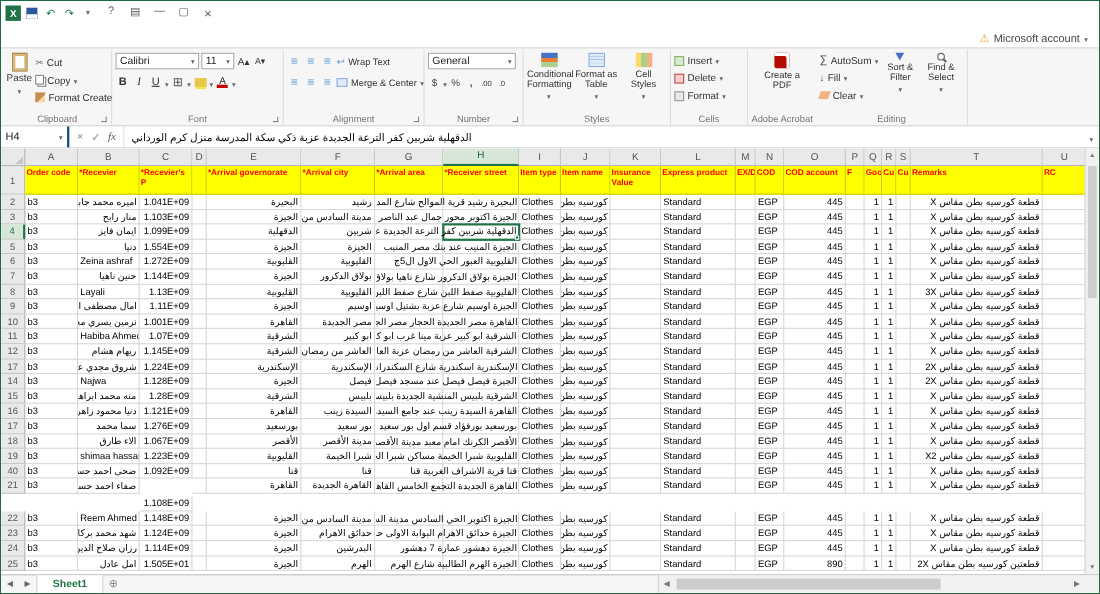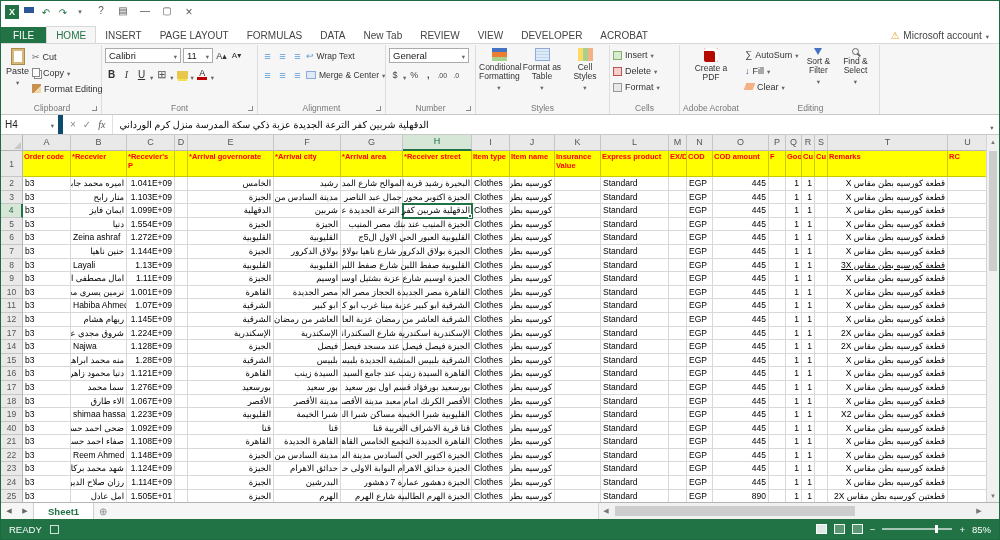--- a/index.html
+++ b/index.html
@@ -110,21 +110,21 @@
                      position:relative; }
   .findselect-icon::after { content:""; position:absolute; width:4px; height:1.5px;
                             background:#666; right:-3px; bottom:-1px; transform:rotate(45deg); }
   .pdf-icon { width:14px; height:14px; background:#B30B00; border-radius:2px;
               box-shadow:inset -3px 3px 0 #fff; }
   .twoline { white-space:normal; width:40px; }
 
   
   .formularow { height:20px; flex:0 0 20px; display:flex; background:#fff;
                 border-bottom:1px solid #C9C9C9; align-items:stretch; }
-  .namebox { width:62px; border-right:5px solid #0c4a6e; display:flex; align-items:center;
+  .namebox { width:62px; border-right:2px solid #0c4a6e; display:flex; align-items:center;
              justify-content:space-between; padding:0 4px; font-size:10px; color:#222; }
   .fbtns { display:flex; align-items:center; gap:7px; padding:0 7px;
            border-right:1px solid #E0E0E0; color:#888; font-size:10px; }
   .cancel-icon::before { content:"\00D7"; }
   .enter-icon::before { content:"\2713"; }
   .fx-icon { font-style:italic; font-family:"Liberation Serif",serif; color:#555; }
   .fvalue { flex:1; display:flex; align-items:center; padding:0 6px; font-size:9.5px;
             color:#000; overflow:hidden; white-space:nowrap; }
   .fbar-dd { width:14px; display:flex; align-items:center; justify-content:center; }
 
@@ -209,33 +209,20 @@
     <div class="winctl">
       <span class="help-icon"></span>
       <span class="ribbonopts-icon"></span>
       <span class="min-icon"></span>
       <span class="max-icon"></span>
       <span class="close-icon"></span>
     </div>
   </div>
 
   <div class="tabsrow">
-    <div id="ribbon-tabs" style="display:flex;align-items:flex-end;">
-        <div class="rtab file">FILE</div>
-        <div class="rtab active">HOME</div>
-        <div class="rtab">INSERT</div>
-        <div class="rtab">PAGE LAYOUT</div>
-        <div class="rtab">FORMULAS</div>
-        <div class="rtab">DATA</div>
-        <div class="rtab">New Tab</div>
-        <div class="rtab">REVIEW</div>
-        <div class="rtab">VIEW</div>
-        <div class="rtab">DEVELOPER</div>
-        <div class="rtab">ACROBAT</div>
-      </div>
     <div class="account">
       <span class="warn-icon"></span>
       <span>Microsoft account</span>
       <span class="ddv"></span>
     </div>
   </div>
 
   <div class="ribbon">
 
     <div class="rgroup" style="width:99px">
@@ -250,21 +237,21 @@
               <span class="cut-icon"></span>
               <span>Cut</span>
             </div>
           <div class="mini">
               <span class="copy-icon"></span>
               <span>Copy</span>
               <span class="ddv"></span>
             </div>
           <div class="mini">
               <span class="fp-icon"></span>
-              <span>Format Editing</span>
+              <span>Format Create</span>
             </div>
         </div>
       </div>
       <div class="glabel">
           <span>Clipboard</span>
           <span class="launcher"></span>
         </div>
     </div>
 
     <div class="rgroup" style="width:156px">
@@ -501,35 +488,35 @@
           <div class="hcell" style="width: 86px;">*Arrival governorate</div>
           <div class="hcell" style="width: 67px;">*Arrival city</div>
           <div class="hcell" style="width: 62px;">*Arrival area</div>
           <div class="hcell" style="width: 69px;">*Receiver street</div>
           <div class="hcell" style="width: 38px;">Item type</div>
           <div class="hcell" style="width: 45px;">Item name</div>
           <div class="hcell" style="width: 46px;">Insurance Value</div>
           <div class="hcell" style="width: 68px;">Express product</div>
           <div class="hcell" style="width: 18px;">EX/DR</div>
           <div class="hcell" style="width: 26px;">COD</div>
-          <div class="hcell" style="width: 56px;">COD amount</div>
+          <div class="hcell" style="width: 56px;">COD account</div>
           <div class="hcell" style="width: 17px;">F</div>
           <div class="hcell" style="width: 16px;">Goods</div>
           <div class="hcell" style="width: 13px;">Cu</div>
           <div class="hcell" style="width: 13px;">Cu</div>
           <div class="hcell" style="width: 120px;">Remarks</div>
           <div class="hcell" style="width: 40px;">RC</div>
         </div>
         <div class="grow datarow">
           <div class="rowhdr">2</div>
           <div class="cell al" style="width: 48px;">b3</div>
           <div class="cell aa" dir="auto" style="width: 56px;">اميره محمد جابر</div>
           <div class="cell ar" style="width: 48px;">1.041E+09</div>
           <div class="cell" style="width: 13px;"></div>
-          <div class="cell aa" dir="auto" style="width: 86px;">الخامس</div>
+          <div class="cell aa" dir="auto" style="width: 86px;">البحيرة</div>
           <div class="cell aa" dir="auto" style="width: 67px;">رشيد</div>
           <div class="cell aa" dir="auto" style="width: 62px;"></div>
           <div class="cell aa street" style="width: 69px;">
             <span class="street-span" dir="rtl">البحيرة رشيد قرية الموالح شارع المدرسة</span>
           </div>
           <div class="cell al" style="width: 38px;">Clothes</div>
           <div class="cell aa" dir="auto" style="width: 45px;">كورسيه بطن</div>
           <div class="cell" style="width: 46px;"></div>
           <div class="cell al" style="width: 68px;">Standard</div>
           <div class="cell" style="width: 18px;"></div>
@@ -689,21 +676,21 @@
           <div class="cell aa" dir="auto" style="width: 45px;">كورسيه بطن</div>
           <div class="cell" style="width: 46px;"></div>
           <div class="cell al" style="width: 68px;">Standard</div>
           <div class="cell" style="width: 18px;"></div>
           <div class="cell al" style="width: 26px;">EGP</div>
           <div class="cell ar" style="width: 56px;">445</div>
           <div class="cell" style="width: 17px;"></div>
           <div class="cell ar" style="width: 16px;">1</div>
           <div class="cell ar" style="width: 13px;">1</div>
           <div class="cell" style="width: 13px;"></div>
-          <div class="cell aa" dir="auto" style="width: 120px; text-decoration: underline;">قطعة كورسيه بطن مقاس 3X</div>
+          <div class="cell aa" dir="auto" style="width: 120px;">قطعة كورسيه بطن مقاس 3X</div>
           <div class="cell" style="width: 40px;"></div>
         </div>
         <div class="grow datarow">
           <div class="rowhdr">9</div>
           <div class="cell al" style="width: 48px;">b3</div>
           <div class="cell aa" dir="auto" style="width: 56px;">امال مصطفى احمد</div>
           <div class="cell ar" style="width: 48px;">1.11E+09</div>
           <div class="cell" style="width: 13px;"></div>
           <div class="cell aa" dir="auto" style="width: 86px;">الجيزة</div>
           <div class="cell aa" dir="auto" style="width: 67px;">اوسيم</div>
@@ -1008,21 +995,21 @@
           <div class="cell ar" style="width: 16px;">1</div>
           <div class="cell ar" style="width: 13px;">1</div>
           <div class="cell" style="width: 13px;"></div>
           <div class="cell aa" dir="auto" style="width: 120px;">قطعة كورسيه بطن مقاس X</div>
           <div class="cell" style="width: 40px;"></div>
         </div>
         <div class="grow datarow">
           <div class="rowhdr">21</div>
           <div class="cell al" style="width: 48px;">b3</div>
           <div class="cell aa" dir="auto" style="width: 56px;">صفاء احمد حسن</div>
-          <div class="cell ar" style="width: 48px;">1.108E+09</div>
+          <div class="cell ar" style="width: 48px; margin-top: 16px;">1.108E+09</div>
           <div class="cell" style="width: 13px;"></div>
           <div class="cell aa" dir="auto" style="width: 86px;">القاهرة</div>
           <div class="cell aa" dir="auto" style="width: 67px;">القاهرة الجديدة</div>
           <div class="cell aa" dir="auto" style="width: 62px;"></div>
           <div class="cell aa street" style="width: 69px;">
             <span class="street-span" dir="rtl">القاهرة الجديدة التجمع الخامس القاهرة الجديدة</span>
           </div>
           <div class="cell al" style="width: 38px;">Clothes</div>
           <div class="cell aa" dir="auto" style="width: 45px;">كورسيه بطن</div>
           <div class="cell" style="width: 46px;"></div>
@@ -1158,29 +1145,14 @@
     <div class="addsheet"></div>
     <div class="sheetfill"></div>
     <div class="hscroll">
       <div class="harrow">◀</div>
       <div class="hthumb"></div>
       <div class="harrow right">▶</div>
     </div>
     <div class="sheetcorner"></div>
   </div>
 
-  <div class="statusbar">
-    <span>READY</span>
-    <span class="macro-icon"></span>
-    <div class="statusright">
-      <span class="view-icon active"></span>
-      <span class="view-icon"></span>
-      <span class="view-icon"></span>
-      <span class="zminus"></span>
-      <span class="ztrack">
-          <span class="zthumb"></span>
-        </span>
-      <span class="zplus"></span>
-      <span>85%</span>
-    </div>
-  </div>
 
 </div>
 
 </body></html>

